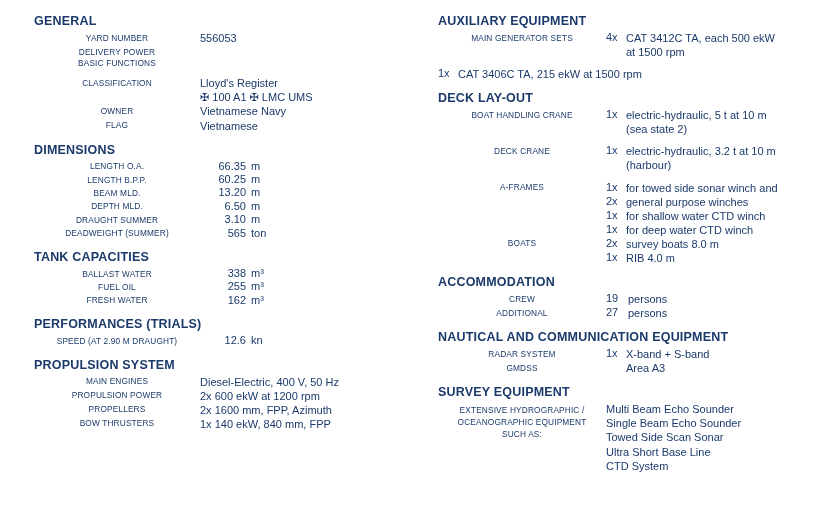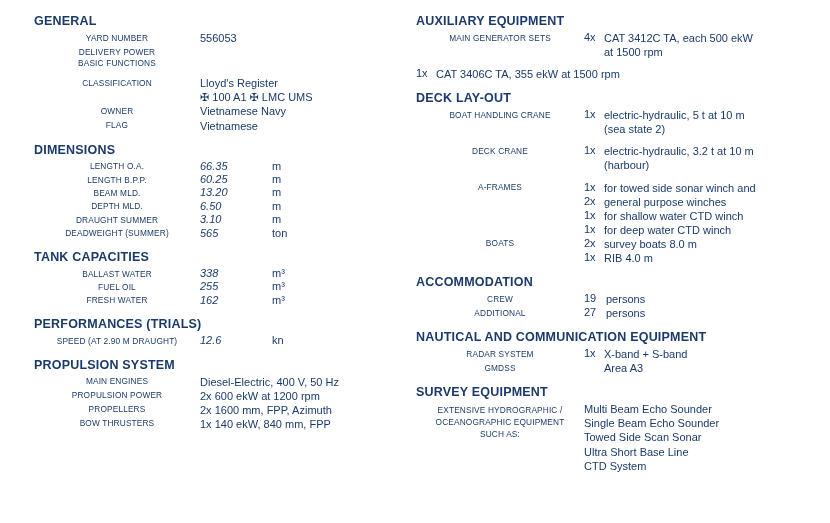--- a/index.html
+++ b/index.html
@@ -17,21 +17,21 @@
   .sheet {
     position: relative;
     width: 830px;
     height: 523px;
   }
   .col {
     position: absolute;
     top: 14px;
   }
   .col-left  { left: 34px;  width: 390px; }
-  .col-right { left: 416px; width: 392px; }
+  .col-right { left: 438px; width: 392px; }
 
   .section { margin-bottom: 4px; }
 
   .sect-title {
     font-size: 12.5px;
     font-weight: bold;
     color: #1b3a6b;
     letter-spacing: 0.2px;
     margin-bottom: 3px;
     margin-top: 10px;
@@ -62,23 +62,23 @@
     color: #1b3a6b;
     line-height: 1.28;
     white-space: pre-line;
   }
 
   
   .col-left .label { width: 166px; }
   .col-left .num {
     font-size: 11px;
     width: 46px;
+    text-align: right;
     flex: none;
-    padding-right: 26px;
-    font-style: italic;
+    padding-right: 5px;
   }
   .col-left .unit {
     font-size: 11px;
     flex: none;
   }
 
   
   .col-right .label { width: 168px; }
   .col-right .qty {
     font-size: 11px;
@@ -268,21 +268,21 @@
         <div class="vals">
           <div class="qty">4x</div>
           <div class="txt">CAT 3412C TA, each 500 ekW
 at 1500 rpm</div>
         </div>
       </div>
       <div class="gap-row"></div>
       <div class="row">
         <div class="vals">
           <div class="qty">1x</div>
-          <div class="txt">CAT 3406C TA, 355 ekW at 1500 rpm</div>
+          <div class="txt">CAT 3406C TA, 215 ekW at 1500 rpm</div>
         </div>
       </div>
     </div>
 
     <div class="section">
       <div class="sect-title">DECK LAY-OUT</div>
 
       <div class="row">
         <div class="label">BOAT HANDLING CRANE</div>
         <div class="vals">

